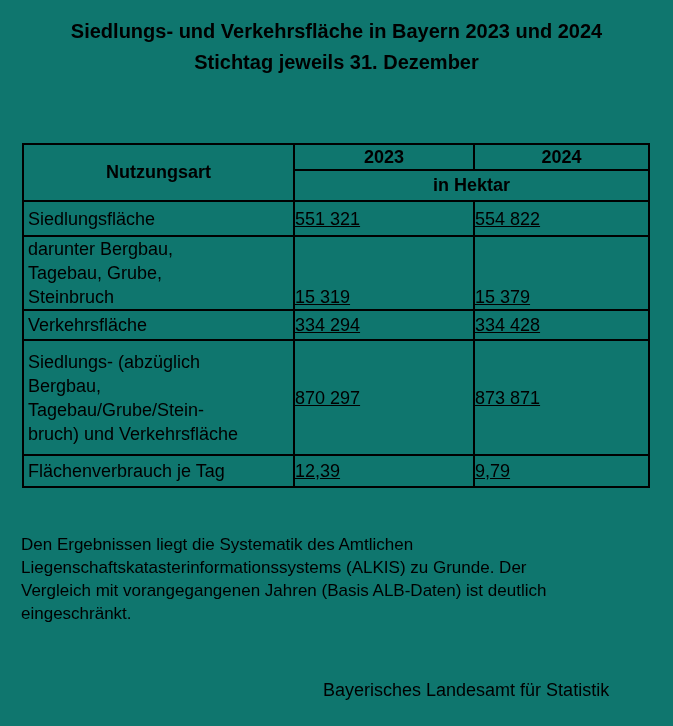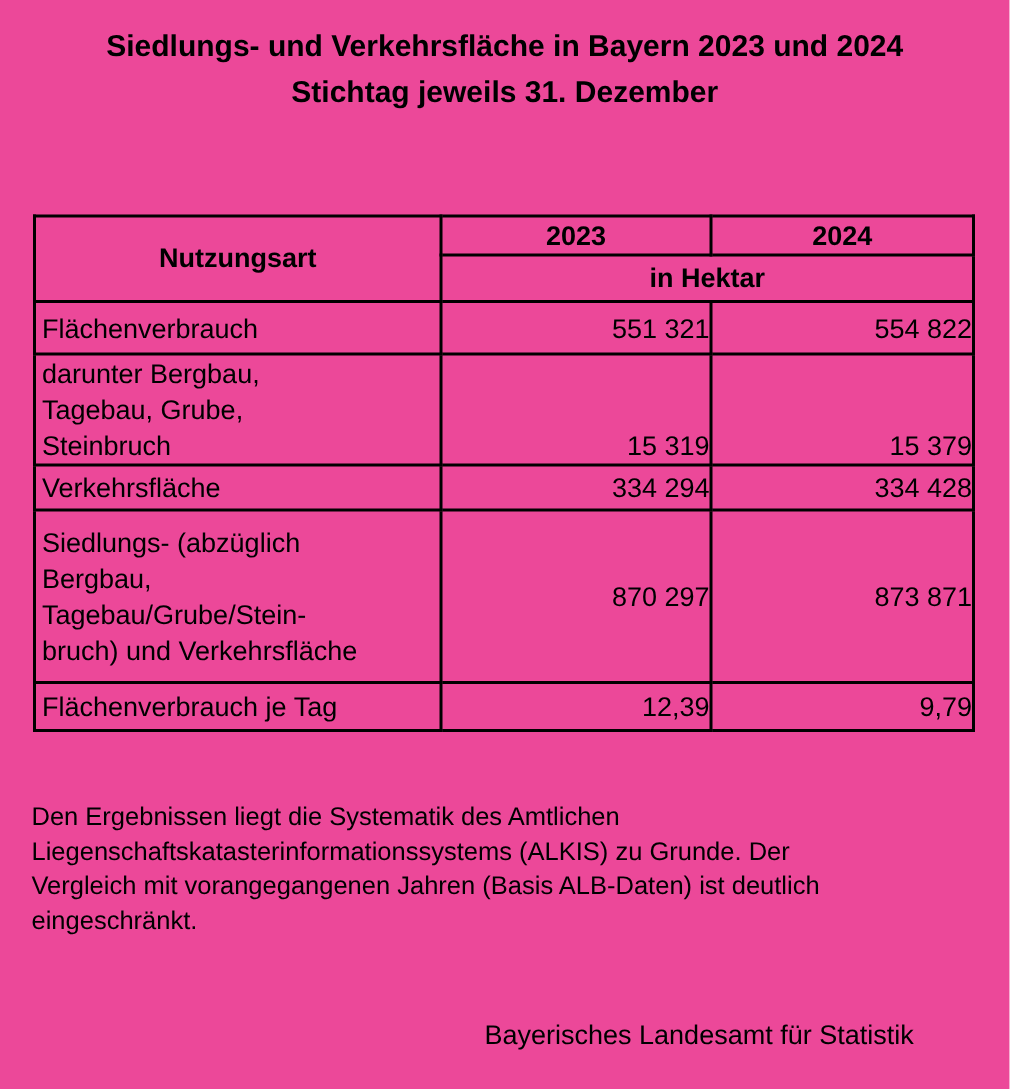--- a/index.html
+++ b/index.html
@@ -5,21 +5,21 @@
   * { margin: 0; padding: 0; box-sizing: border-box; }
   html, body { background: #ffffff; }
   body {
     width: 673px; height: 726px;
     font-family: "Liberation Sans", "DejaVu Sans", sans-serif;
     color: #000000;
   }
   .page {
     position: relative;
     width: 673px; height: 726px;
-    background: #ec4899;
+    background: #0f766e;
     overflow: hidden;
   }
   .title {
     position: absolute;
     top: 16px; left: 0; width: 100%;
     text-align: center;
     font-weight: bold;
     font-size: 20px;
     line-height: 31px;
   }
@@ -43,23 +43,24 @@
   }
   .data-table td.lbl {
     text-align: left;
     padding-left: 4px;
     padding-right: 2px;
     white-space: pre-line;
     line-height: 24px;
     vertical-align: middle;
   }
   .data-table td.val {
-    text-align: right;
+    text-align: left;
     vertical-align: middle;
     line-height: 24px;
+    text-decoration: underline;
   }
   tr.hr1 { height: 26px; }
   tr.hr2 { height: 31px; }
   tr.r0 { height: 35px; }
   tr.r1 { height: 72px; }
   tr.r2 { height: 30px; }
   tr.r3 { height: 115px; margin-top: 48px; }
   tr.r4 { height: 32px; }
   tr.r1 td.val { vertical-align: bottom; padding-bottom: 0; }
   .note {
@@ -98,21 +99,21 @@
       <tr class="hr1">
         <th class="hd" rowspan="2">Nutzungsart</th>
         <th class="hd">2023</th>
         <th class="hd">2024</th>
       </tr>
       <tr class="hr2">
         <th class="hd" colspan="2">in Hektar</th>
       </tr>
 
       <tr class="r0">
-        <td class="lbl">Flächenverbrauch</td>
+        <td class="lbl">Siedlungsfläche</td>
         <td class="val">551 321</td>
         <td class="val">554 822</td>
       </tr>
 
       <tr class="r1">
         <td class="lbl">darunter Bergbau,
 Tagebau, Grube,
 Steinbruch</td>
         <td class="val">15 319</td>
         <td class="val">15 379</td>

